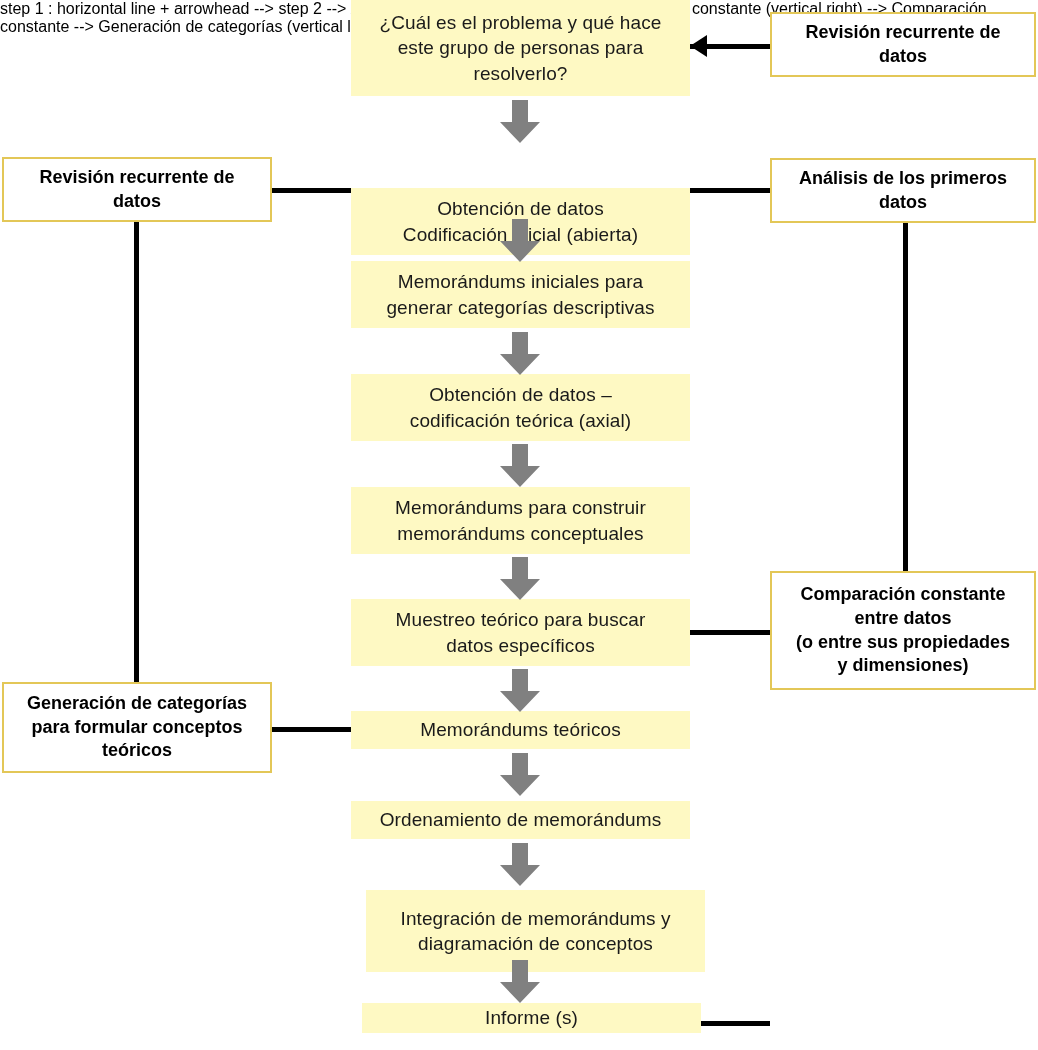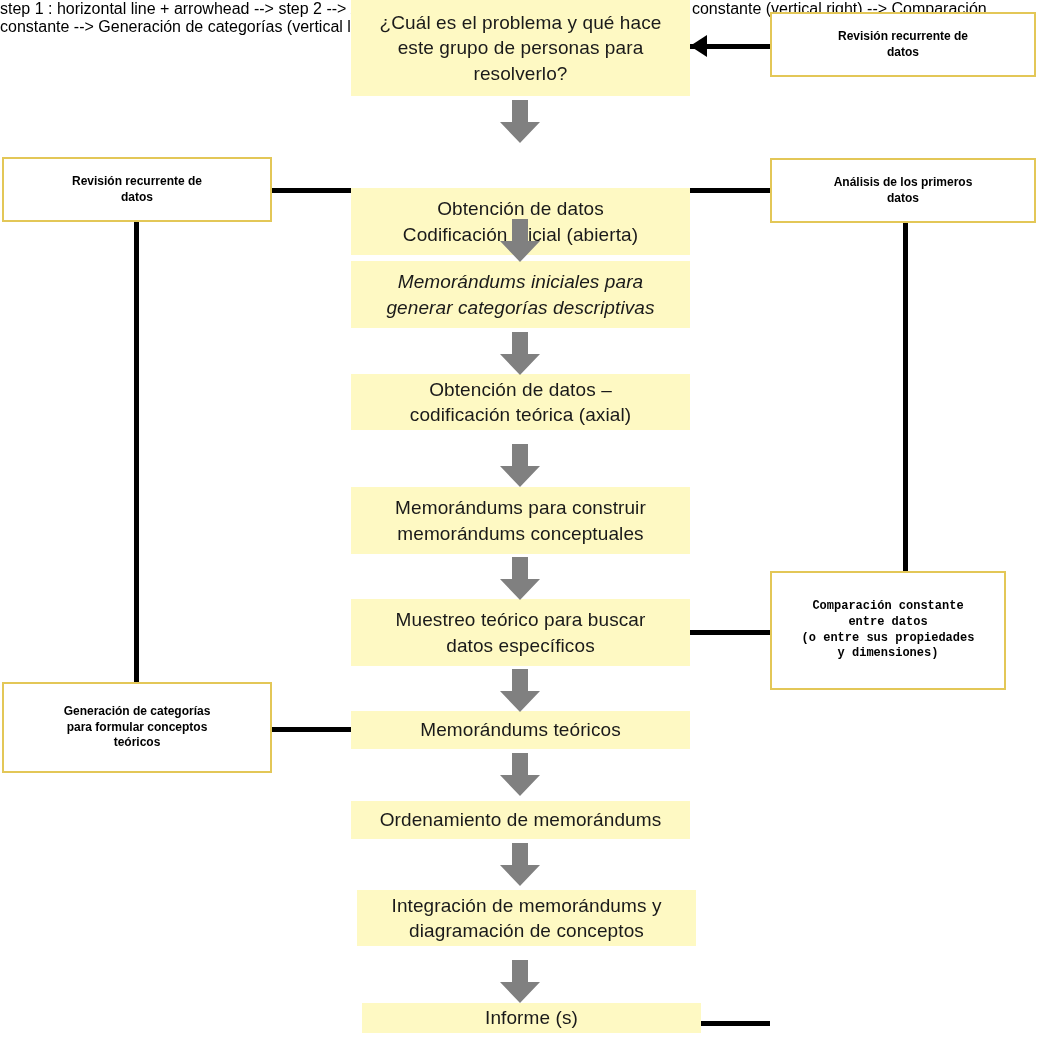--- a/index.html
+++ b/index.html
@@ -40,21 +40,21 @@
   
   .ybox {
     position: absolute;
     background: #ffffff;
     border: 2px solid #e3c757;
     color: #000000;
     display: flex;
     align-items: center;
     justify-content: center;
     text-align: center;
-    font-size: 12px;
+    font-size: 18px;
     line-height: 1.32;
     font-weight: bold;
     box-sizing: border-box;
     padding: 2px 10px;
     white-space: pre-line;
   }
 
   
   .hline {
     position: absolute;
@@ -119,37 +119,37 @@
 
   
 
   <div class="gbox" style="left:351px; top:0px; width:339px; height:96px;">¿Cuál es el problema y qué hace
 este grupo de personas para
 resolverlo?</div>
 
   <div class="gbox" style="left:351px; top:149px; width:339px; height:67px;margin-top:39px;">Obtención de datos
 Codificación inicial (abierta)</div>
 
-  <div class="gbox" style="left:351px; top:261px; width:339px; height:67px;font-style:italic;">Memorándums iniciales para
+  <div class="gbox" style="left:351px; top:261px; width:339px; height:67px;">Memorándums iniciales para
 generar categorías descriptivas</div>
 
-  <div class="gbox" style="left:351px; top:374px; width:339px; height:56px;">Obtención de datos –
+  <div class="gbox" style="left:351px; top:374px; width:339px; height:67px;">Obtención de datos –
 codificación teórica (axial)</div>
 
   <div class="gbox" style="left:351px; top:487px; width:339px; height:67px;">Memorándums para construir
 memorándums conceptuales</div>
 
   <div class="gbox" style="left:351px; top:599px; width:339px; height:67px;">Muestreo teórico para buscar
 datos específicos</div>
 
   <div class="gbox" style="left:351px; top:711px; width:339px; height:38px;">Memorándums teóricos</div>
 
   <div class="gbox" style="left:351px; top:801px; width:339px; height:38px;">Ordenamiento de memorándums</div>
 
-  <div class="gbox" style="left:357px; top:890px; width:339px; height:56px;">Integración de memorándums y
+  <div class="gbox" style="left:366px; top:890px; width:339px; height:82px;">Integración de memorándums y
 diagramación de conceptos</div>
 
   <div class="gbox" style="left:362px; top:1003px; width:339px; height:30px;">Informe (s)</div>
 
   
 
   <div class="blockarrow" style="left:498px; top:100px;">
     <svg width="44" height="44" viewBox="0 0 44 44" aria-hidden="true">
       <polygon points="14,0 30,0 30,22 42,22 22,43 2,22 14,22" fill="#808080"></polygon>
     </svg>
@@ -207,21 +207,21 @@
 
   <div class="ybox" style="left:770px; top:12px; width:266px; height:65px;">Revisión recurrente de
 datos</div>
 
   <div class="ybox" style="left:2px; top:157px; width:270px; height:65px;">Revisión recurrente de
 datos</div>
 
   <div class="ybox" style="left:770px; top:158px; width:266px; height:65px;">Análisis de los primeros
 datos</div>
 
-  <div class="ybox" style="left:770px; top:571px; width:236px; height:119px;font-family:Liberation Mono, monospace;">Comparación constante
+  <div class="ybox" style="left:770px; top:571px; width:266px; height:119px;">Comparación constante
 entre datos
 (o entre sus propiedades
 y dimensiones)</div>
 
   <div class="ybox" style="left:2px; top:682px; width:270px; height:91px;">Generación de categorías
 para formular conceptos
 teóricos</div>
 
 
 </div>

